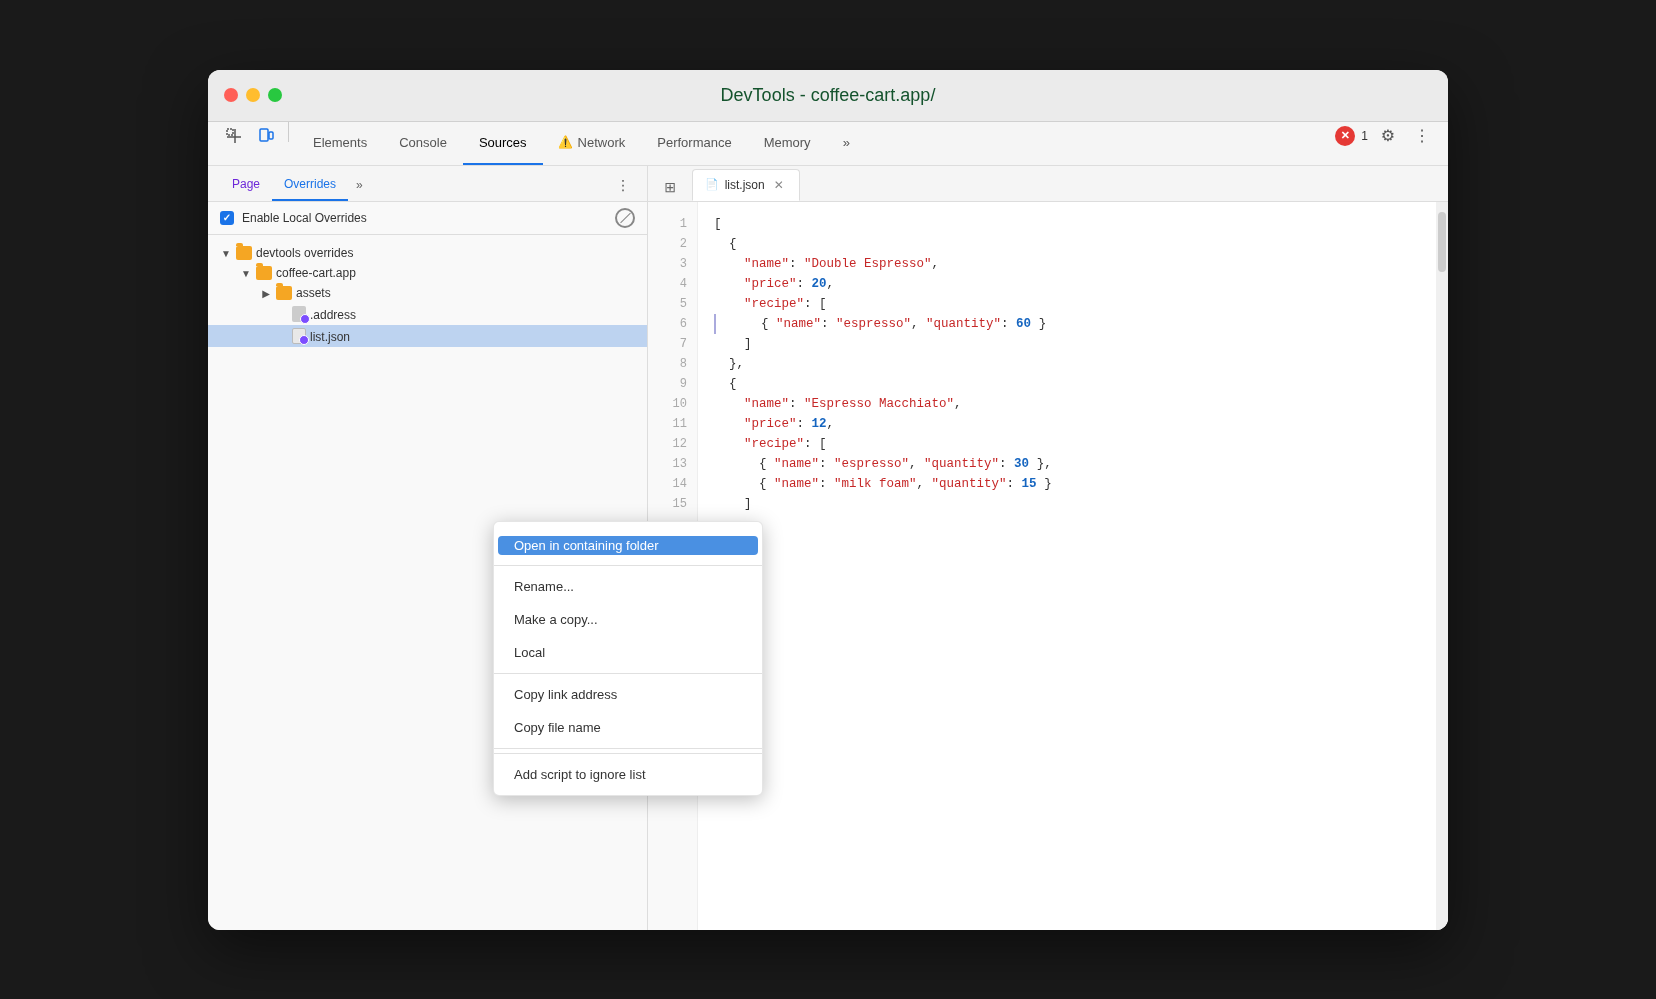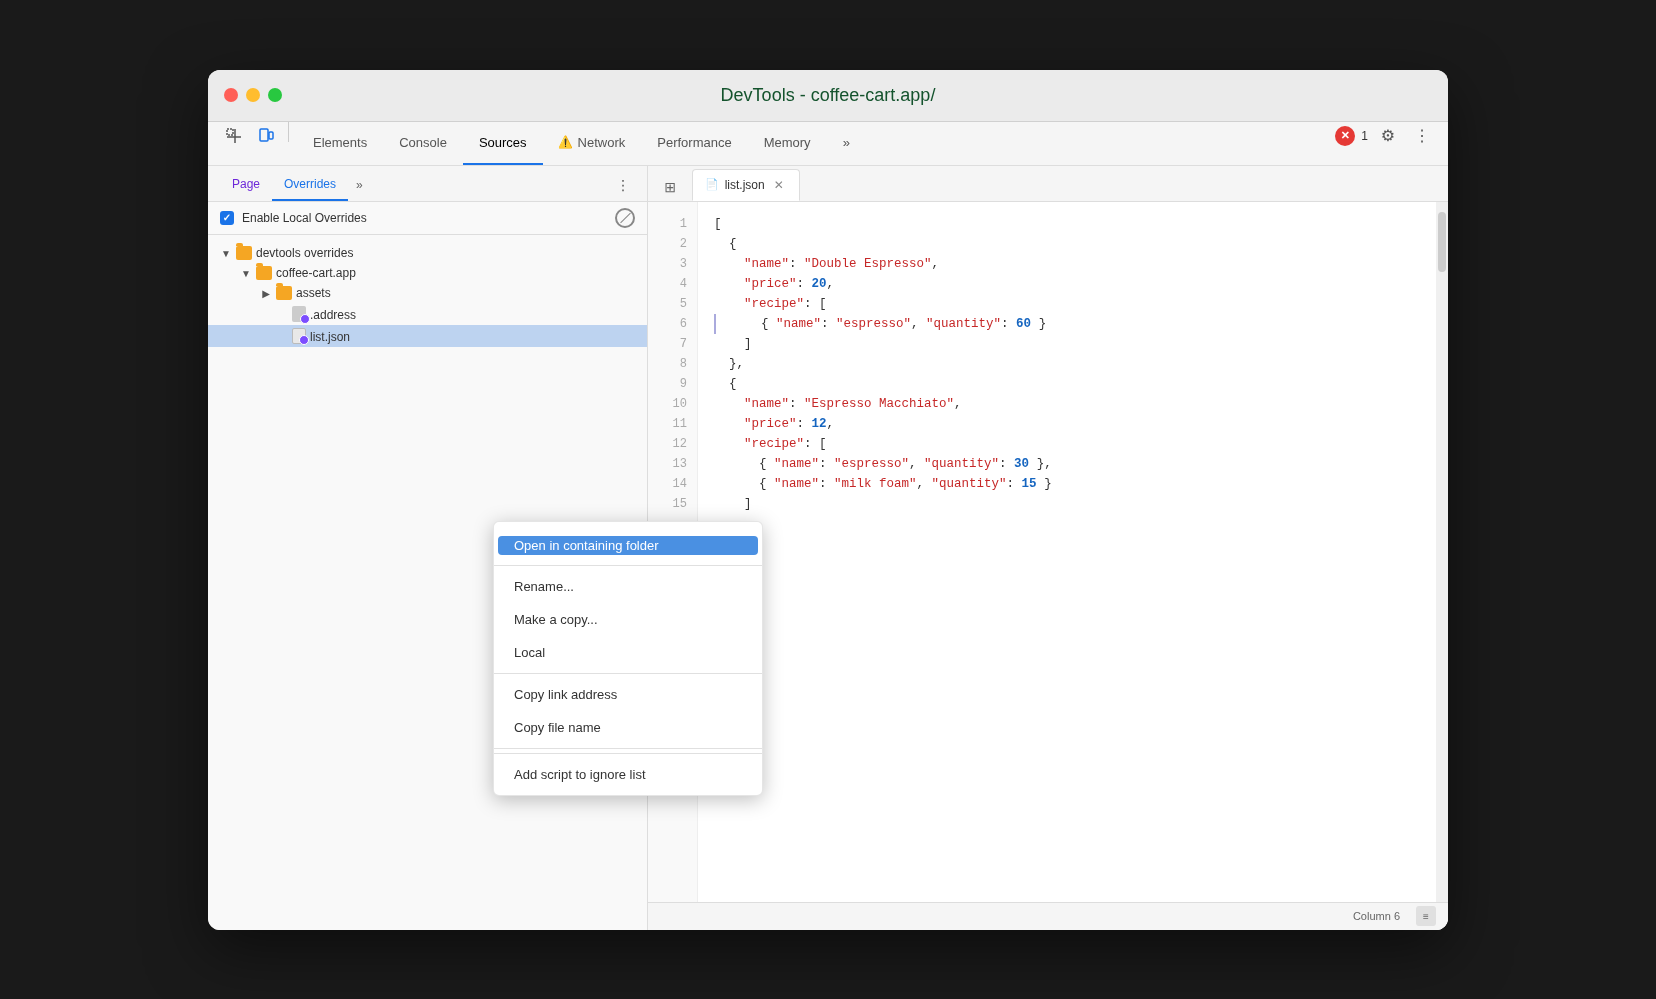--- a/index.html
+++ b/index.html
@@ -637,19 +637,15 @@
           <div class="code-line">      { <span class="s-red">"name"</span>: <span class="s-red">"espresso"</span>, <span class="s-red">"quantity"</span>: <span class="s-blue">30</span> },</div>
           <div class="code-line">      { <span class="s-red">"name"</span>: <span class="s-red">"milk foam"</span>, <span class="s-red">"quantity"</span>: <span class="s-blue">15</span> }</div>
           <div class="code-line">    ]</div>
         </div>
 
         <div class="editor-scrollbar">
           <div class="editor-scrollbar-thumb"></div>
         </div>
       </div>
 
-      <div class="status-bar">
-        <span>Column 6</span>
-        <div class="status-bar-icon">≡</div>
-      </div>
     </div>
   </div>
 </div>
 
 </body></html>

